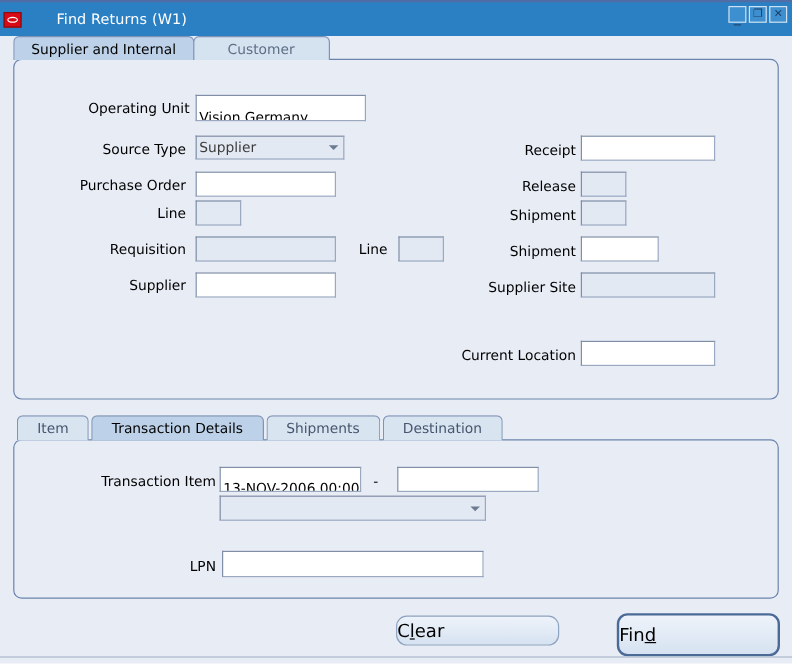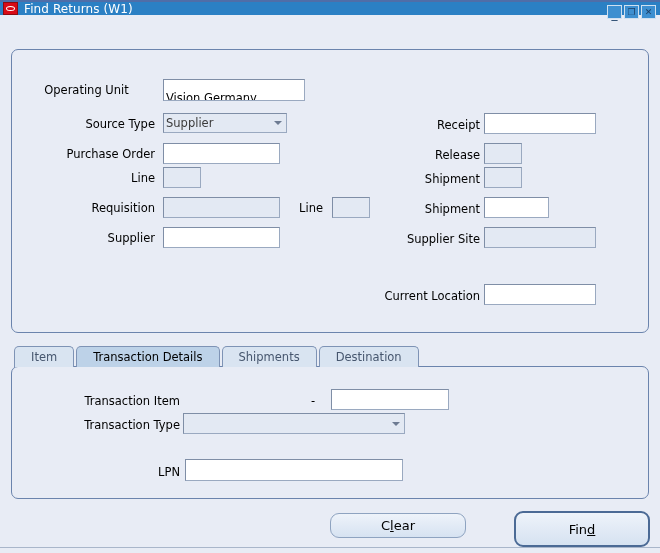--- a/index.html
+++ b/index.html
@@ -22,26 +22,27 @@
     overflow: hidden;
     background: #e8ecf5;
     box-sizing: border-box;
   }
 
   
   .titlebar {
     position: absolute;
     left: 0; top: 0;
     width: 660px;
-    height: 15px;
+    height: 30px;
     background: #2b80c4;
     border-top: 2px solid #4f6ea8;
     box-sizing: border-box;
     display: flex;
     align-items: center;
+    gap: 23px;
   }
   .title-logo {
     width: 15px; height: 13px;
     margin-left: 3px;
     background: #d90a16;
     border: 1px solid #8d0a10;
     box-sizing: border-box;
     display: flex;
     align-items: center;
     justify-content: center;
@@ -222,25 +223,24 @@
     color: #000;
   }
 
   
   .btn {
     position: absolute;
     box-sizing: border-box;
     background: linear-gradient(to bottom, #eef3fa 0%, #d6e2f1 100%);
     border: 1px solid #8ea3c0;
     border-radius: 9px;
-    font-size: 13px;
-    color: #000;
-    display: flex;
-    align-items: center;
-    justify-content: center;
+    font-size: 15px;
+    color: #000;
+    display: flex;
+    align-items: center;
     cursor: default;
   }
   .btn.default {
     border: 2px solid #4b6a95;
   }
   .btn u { text-decoration: underline; }
 
   
   .bottom-strip {
     position: absolute;
@@ -267,24 +267,32 @@
         </div>
       <div class="tbtn">
           <span>❐</span>
         </div>
       <div class="tbtn">
           <span>✕</span>
         </div>
     </div>
   </div>
 
+  <div class="toptabs">
+    <div class="toptab active">
+      <span>Supplier and Internal</span>
+    </div>
+    <div class="toptab inactive">
+      <span>Customer</span>
+    </div>
+  </div>
 
   <div class="panel" id="panel-top"></div>
 
-  <div class="lbl" style="left:29px; top:83px; width:115px;text-align:center;">Operating Unit</div>
+  <div class="lbl" style="left:43px; top:83px; width:115px;">Operating Unit</div>
   <div class="lbl" style="left:40px; top:117px; width:115px;">Source Type</div>
   <div class="lbl" style="left:40px; top:147px; width:115px;">Purchase Order</div>
   <div class="lbl" style="left:40px; top:171px; width:115px;">Line</div>
   <div class="lbl" style="left:40px; top:201px; width:115px;">Requisition</div>
   <div class="lbl" style="left:40px; top:231px; width:115px;">Supplier</div>
 
   <div class="fld enabled" style="left:163px; top:79px; width:142px; height:22px; line-height:20px;">Vision Germany</div>
 
   <div class="combo" style="left:163px; top:113px; width:124px; height:20px; line-height:18px;">
     <span>Supplier</span>
@@ -327,24 +335,24 @@
       <span>Shipments</span>
     </div>
     <div class="btab inactive">
       <span>Destination</span>
     </div>
   </div>
 
   <div class="panel" id="panel-bottom"></div>
 
   <div class="lbl" style="left:50px; top:394px; width:130px;">Transaction Item</div>
+  <div class="fld enabled" style="left:183px; top:389px; width:118px; height:21px; line-height:19px;">13-NOV-2006 00:00</div>
   <div class="dash" style="left:311px; top:394px;">-</div>
   <div class="fld enabled" style="left:331px; top:389px; width:118px; height:21px; line-height:19px;"></div>
 
-  <div class="lbl" style="left:50px; top:418px; width:130px;">Transaction Type</div>
   <div class="combo" style="left:183px; top:413px; width:222px; height:21px; line-height:19px;">
     <span></span>
     <span class="arrow"></span>
   </div>
 
   <div class="lbl" style="left:100px; top:465px; width:80px;">LPN</div>
   <div class="fld enabled" style="left:185px; top:459px; width:218px; height:22px; line-height:20px;"></div>
 
   <div class="btn" style="left:330px; top:513px; width:136px; height:25px;">
     <span><span>C</span><u>l</u><span>ear</span></span>

